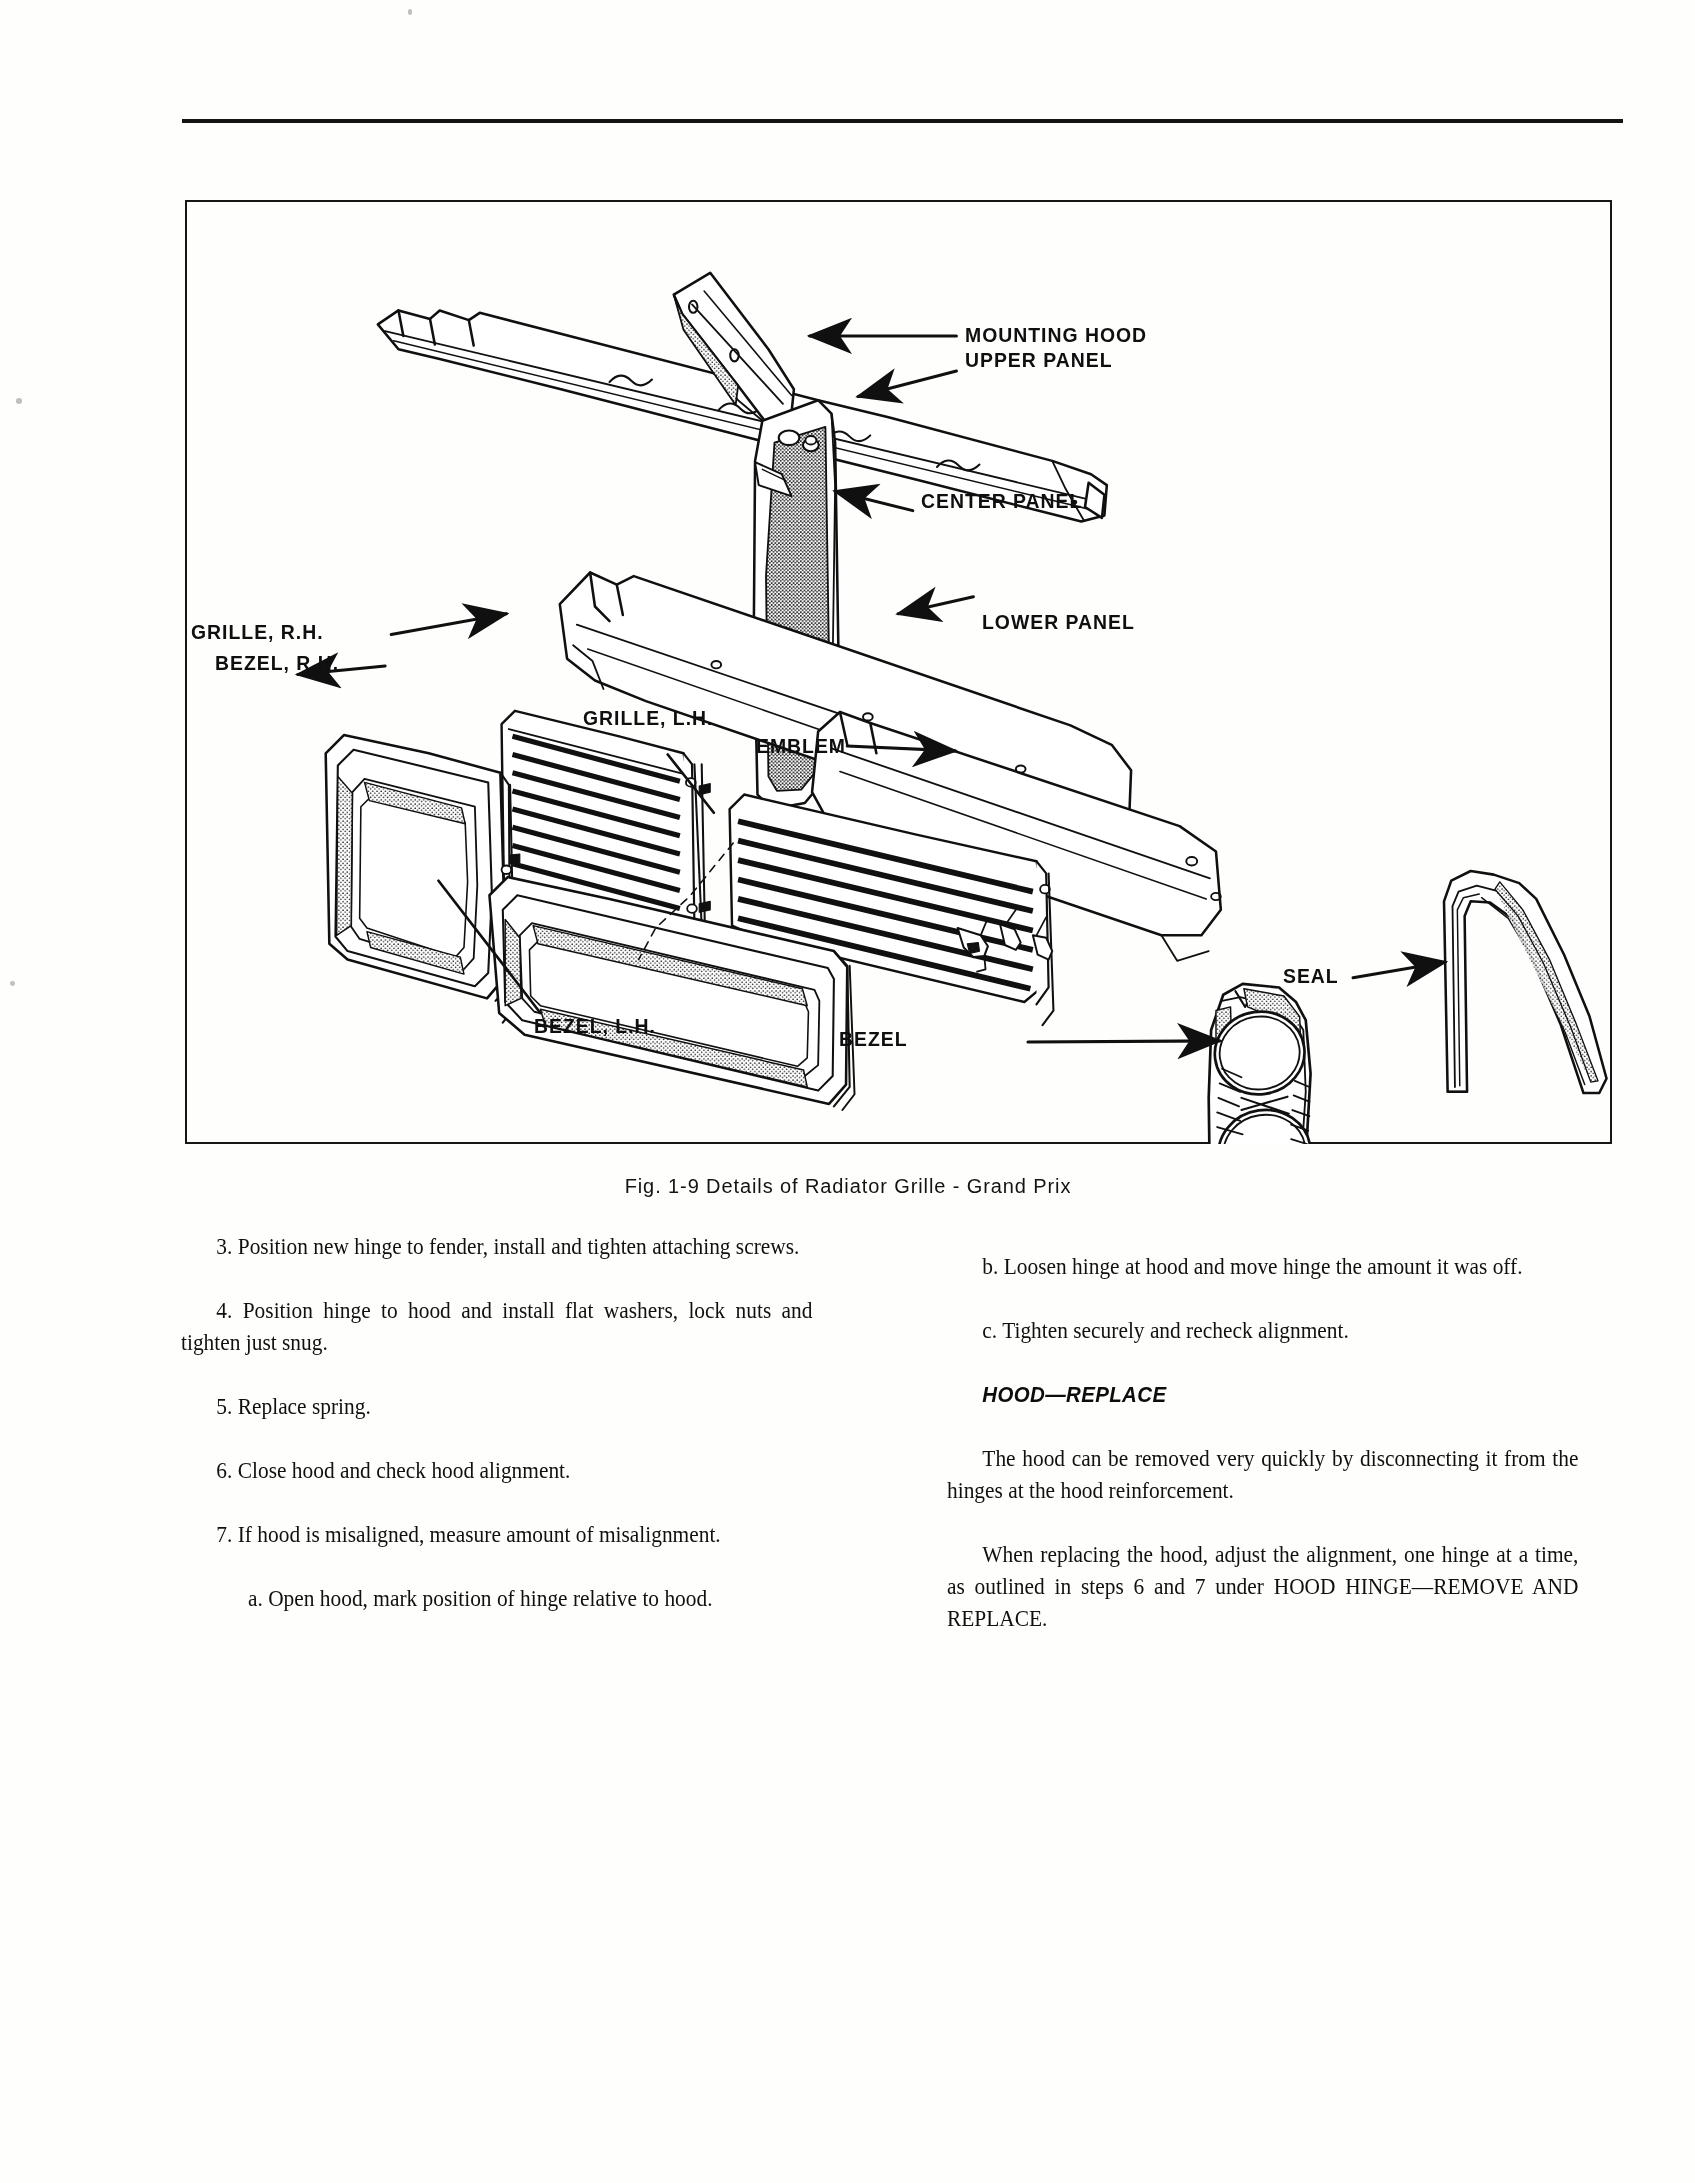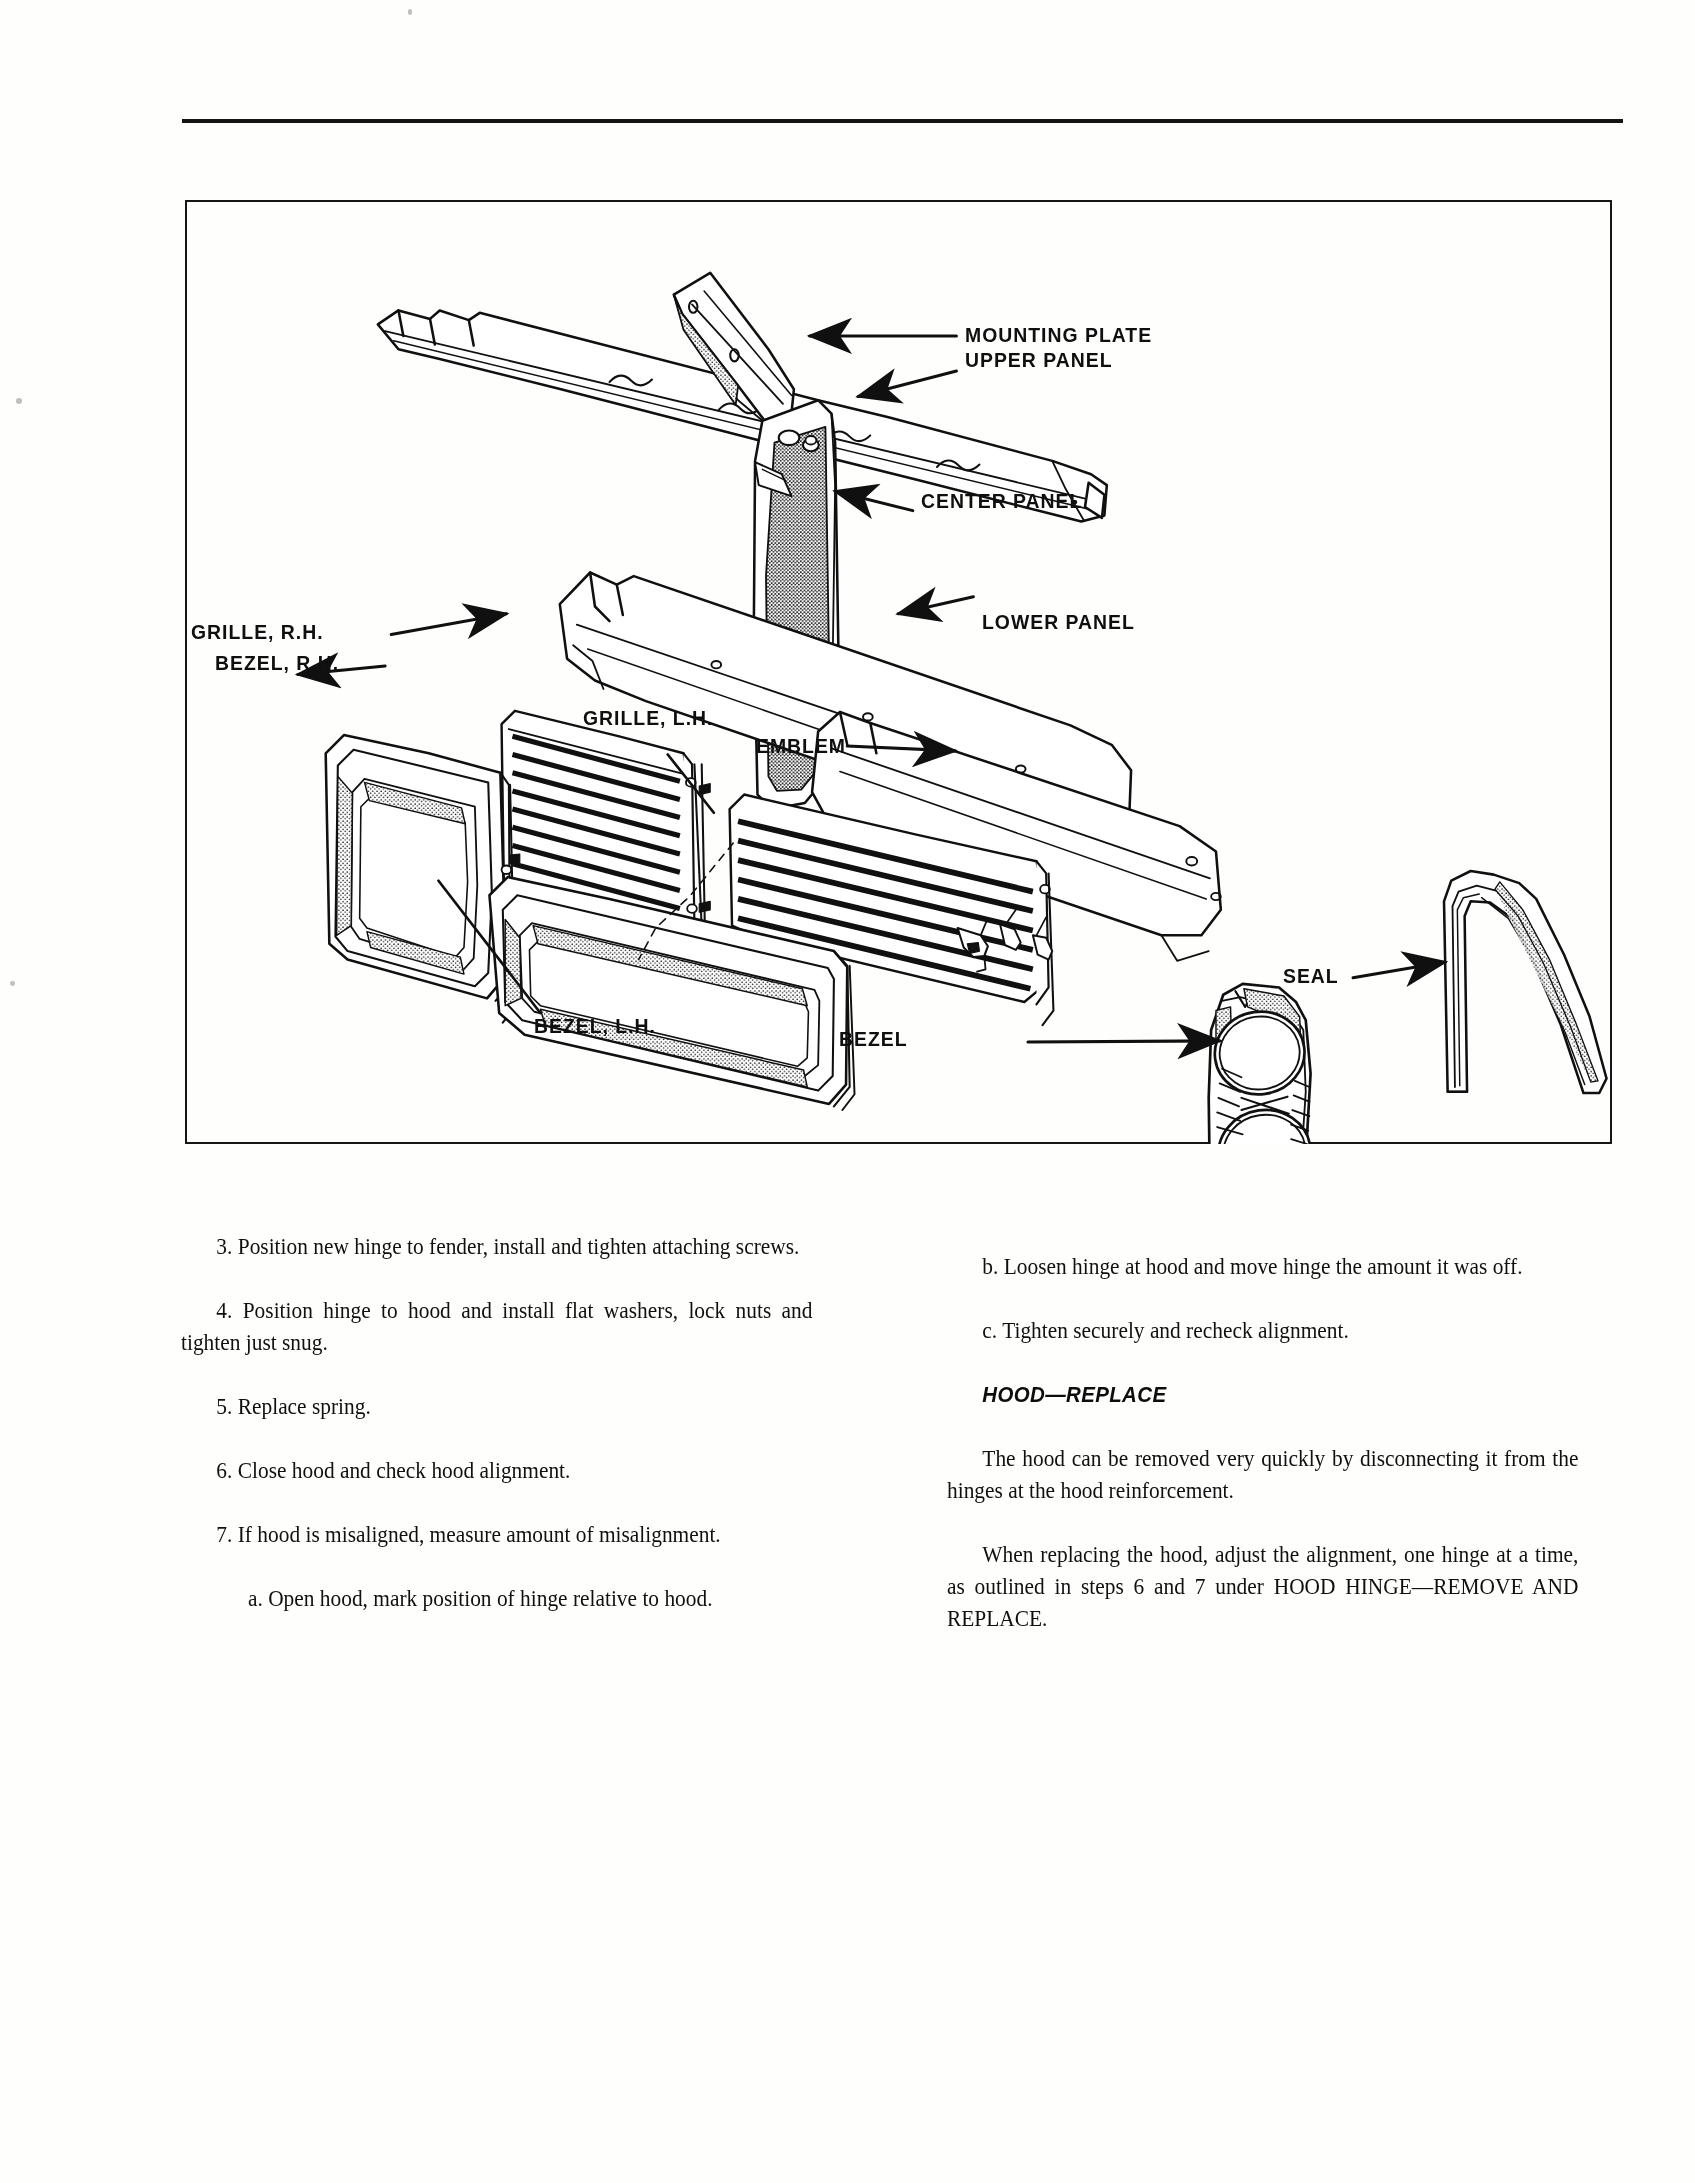--- a/index.html
+++ b/index.html
@@ -288,33 +288,34 @@
         <path d="M1092 900 L1270 908" stroke-width="5" marker-end="url(#ah)"></path>
 
         <path d="M586 1340 L418 1122" stroke-width="4.4"></path>
 
         <path d="M1390 1064 L1706 1062" stroke-width="5" marker-end="url(#ah)" transform="translate(0,324)"></path>
 
         <path d="M1926 1282 L2078 1256" stroke-width="5" marker-end="url(#ah)"></path>
       </g>
     </svg>
 
-    <div class="callout" style="left:780px;top:124px;">MOUNTING PLATE</div>
+    <div class="callout" style="left:780px;top:124px;">MOUNTING HOOD</div>
     <div class="callout" style="left:780px;top:149px;">UPPER PANEL</div>
     <div class="callout" style="left:736px;top:290px;">CENTER PANEL</div>
     <div class="callout" style="left:797px;top:375px;margin-top:36px;">LOWER PANEL</div>
     <div class="callout" style="left:6px;top:421px;">GRILLE, R.H.</div>
     <div class="callout" style="left:30px;top:452px;">BEZEL, R.H.</div>
     <div class="callout" style="left:358px;top:507px;margin-left:40px;">GRILLE, L.H.</div>
     <div class="callout" style="left:571px;top:535px;">EMBLEM</div>
     <div class="callout" style="left:349px;top:815px;">BEZEL, L.H.</div>
     <div class="callout" style="left:654px;top:828px;">BEZEL</div>
     <div class="callout" style="left:1098px;top:765px;">SEAL</div>
   </div>
 
+  <div class="caption">Fig. 1-9   Details of Radiator Grille - Grand Prix</div>
 
   <div class="col col-l">
     <p>3. Position new hinge to fender, install and tighten attaching screws.</p>
     <p>4. Position hinge to hood and install flat washers, lock nuts and tighten just snug.</p>
     <p>5. Replace spring.</p>
     <p>6. Close hood and check hood alignment.</p>
     <p>7. If hood is misaligned, measure amount of misalignment.</p>
     <p class="sub last">a. Open hood, mark position of hinge relative to hood.</p>
   </div>
 

